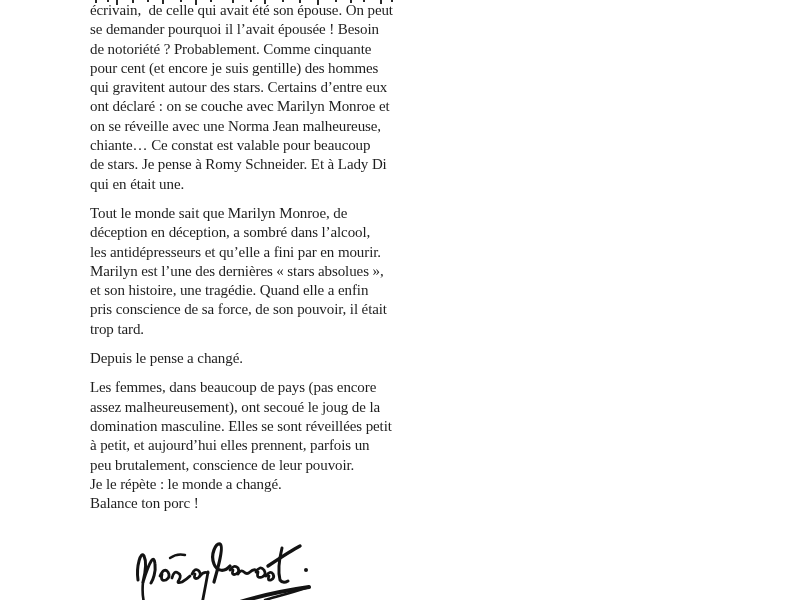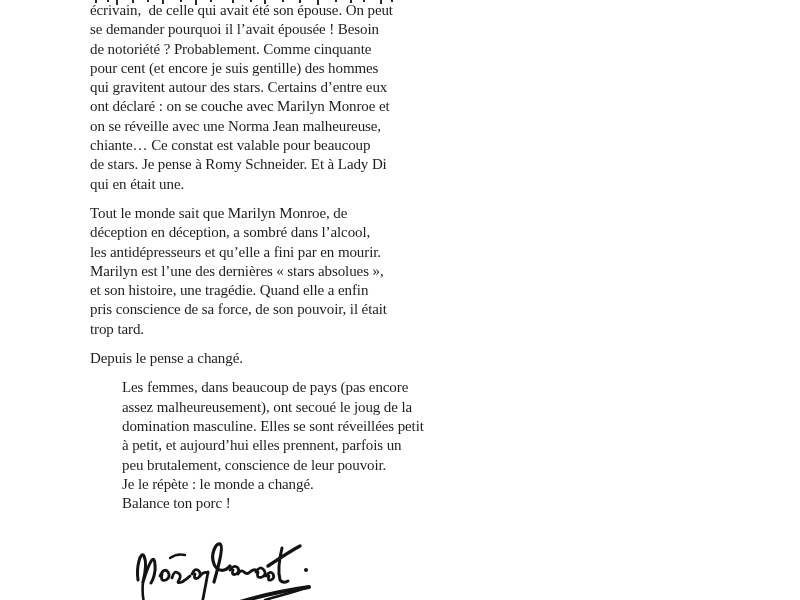--- a/index.html
+++ b/index.html
@@ -32,21 +32,21 @@
     font-family: "Liberation Serif", serif;
     font-size: 15px;
     line-height: 19.3px;
     letter-spacing: -0.1px;
     color: #1e1e1e;
   }
   .text-col p {
     margin: 0 0 10px 0;
     white-space: pre; 
   }
-  .text-col p:last-child { margin-bottom: 0; margin-left: 32px; }
+  .text-col p:last-child { margin-bottom: 0; }
   .signature {
     position: absolute;
     left: 128px;
     top: 540px;
     width: 185px;
     height: 70px; 
   }
   .sig-stroke {
     fill: none;
     stroke: #131313;

